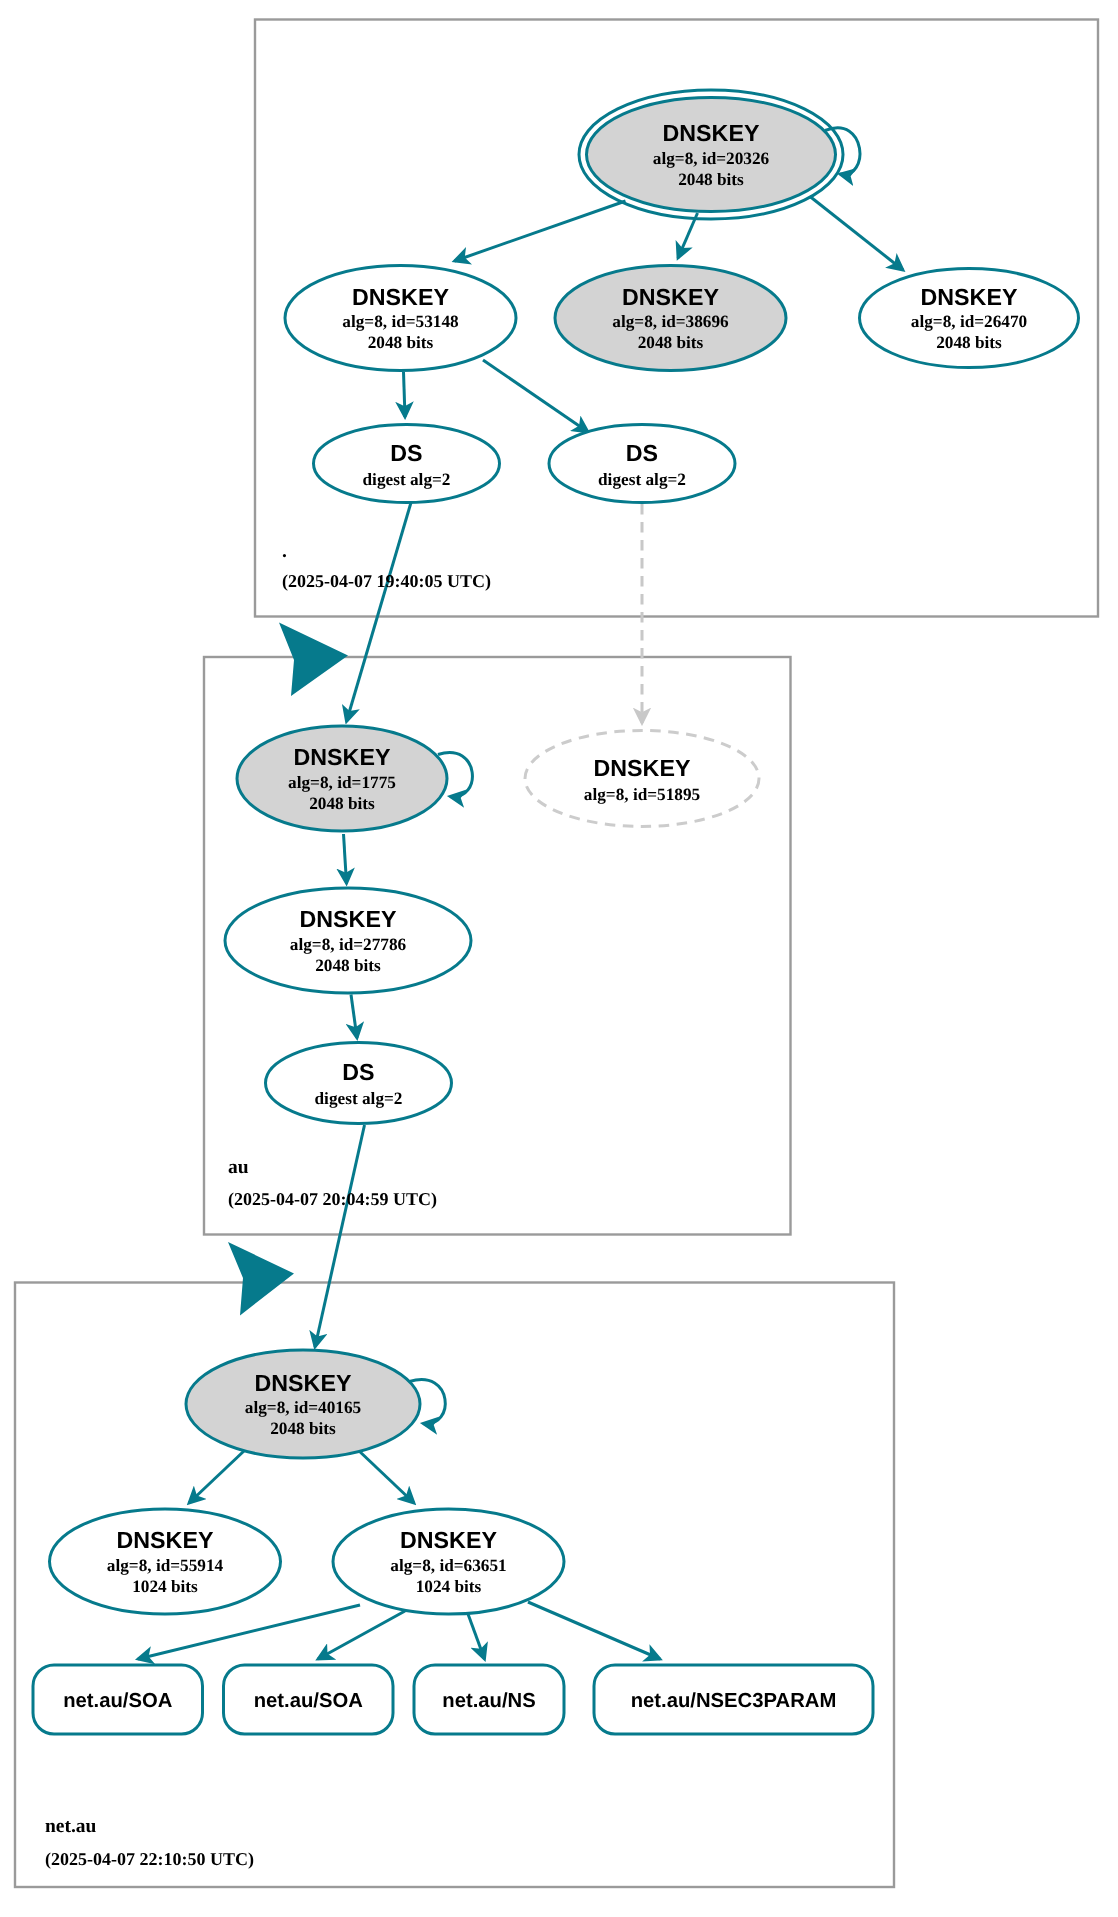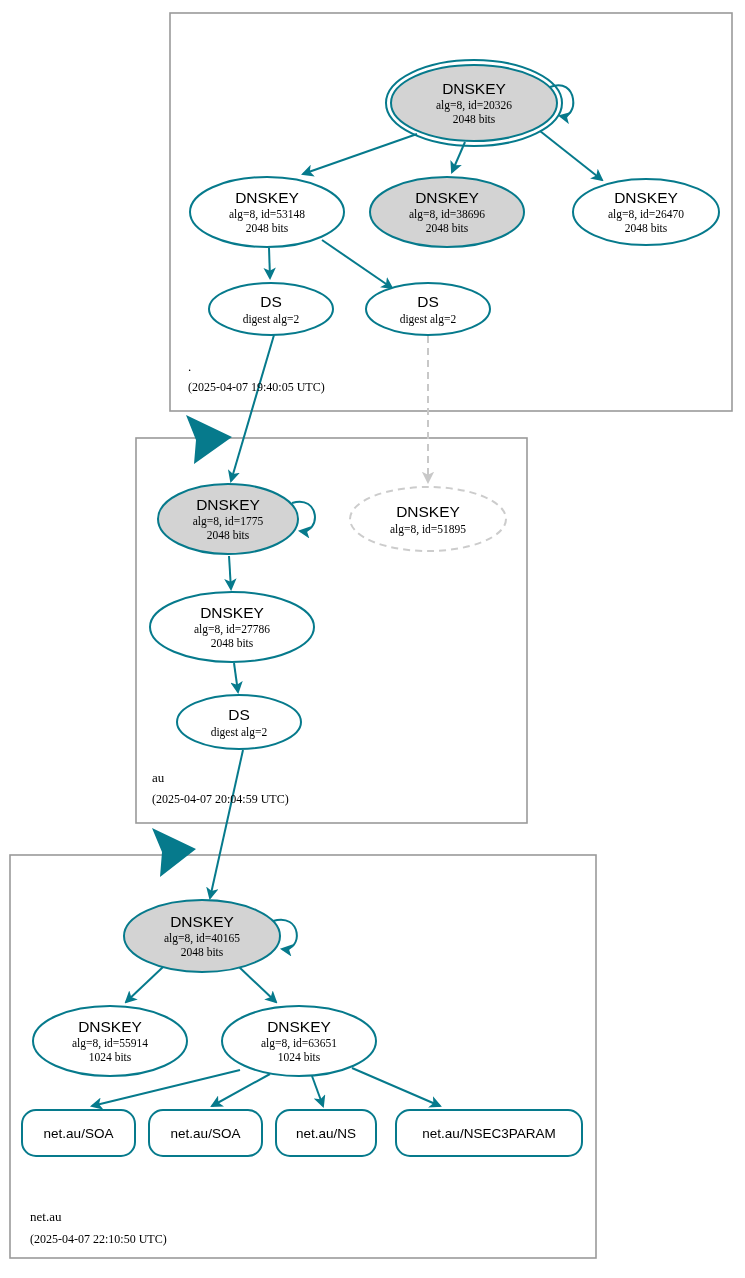--- a/index.html
+++ b/index.html
@@ -1,18 +1,18 @@
 <!DOCTYPE html>
 <html><head>
 <meta charset="utf-8">
 <style>
   html,body{margin:0;padding:0;background:#ffffff;}
   body{width:745px;height:1278px;overflow:hidden;
        font-family:"Liberation Sans", sans-serif;}
-  #canvas{position:relative;width:745px;height:1278px;}
+  #canvas{position:relative;width:745px;height:1278px;font-weight:bold;}
   svg.diagram{position:absolute;top:0;left:0;width:745px;height:1278px;}
   .zone-box{fill:#ffffff;stroke:#9a9a9a;stroke-width:1.6;}
   .node-ell{stroke:#067a8c;stroke-width:2;}
   .node-ell.fill-gray{fill:#d3d3d3;}
   .node-ell.fill-white{fill:#ffffff;}
   .node-ell.anchor-outer{fill:none;}
   .node-ell.nonexistent{fill:#ffffff;stroke:#cccccc;stroke-width:2;stroke-dasharray:7,5;}
   .rrset-box{fill:#ffffff;stroke:#067a8c;stroke-width:2;}
   .edge{stroke:#067a8c;stroke-width:2;fill:none;}
   .edge.gray-dashed{stroke:#c8c8c8;stroke-width:2;stroke-dasharray:7,5;}

